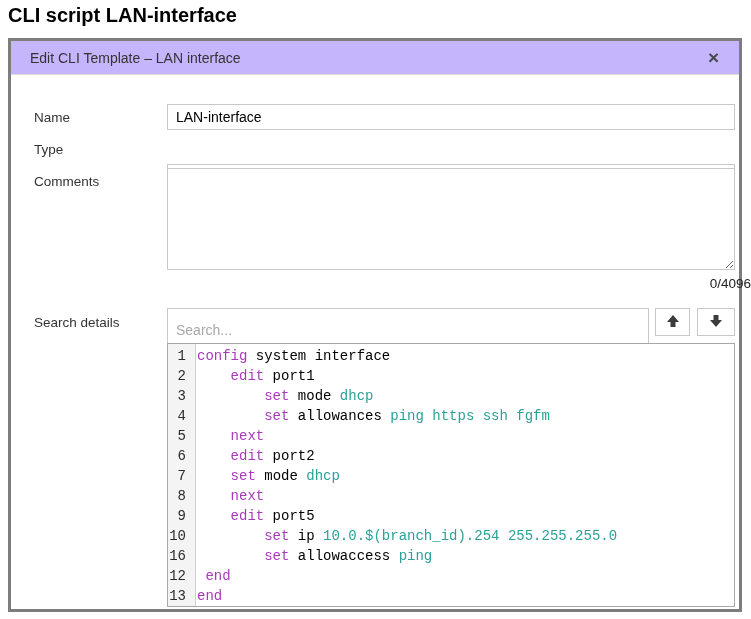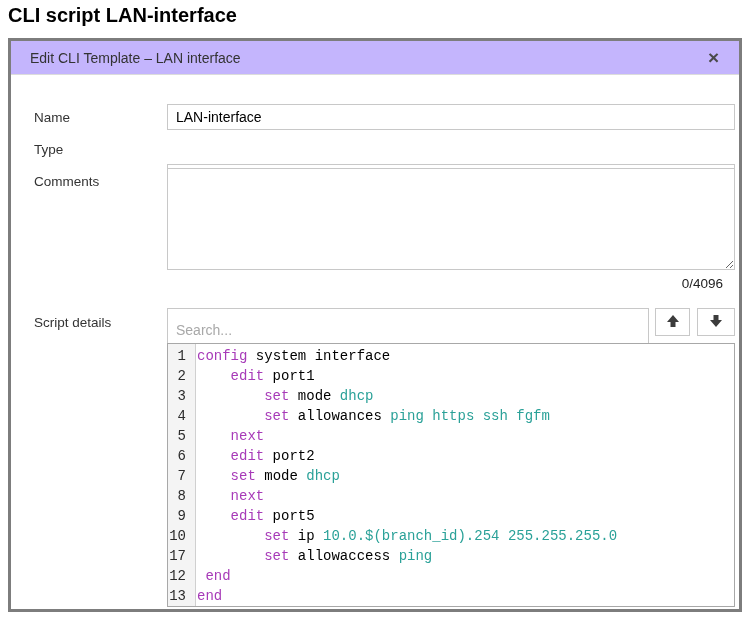--- a/index.html
+++ b/index.html
@@ -57,21 +57,21 @@
     margin-top: 28px;
   }
   .select-box .caret {
     margin-left: auto; font-size: 10px; color: #1a1a1a;
   }
   .comments-area {
     top: 127px; height: 102px;
     resize: both; font-size: 14px; padding: 4px 8px;
   }
   .char-counter {
-    position: absolute; left: 144px; width: 568px; top: 235px;
+    position: absolute; left: 172px; width: 568px; top: 235px;
     text-align: right; font-size: 13.5px; color: #222;
   }
   .search-input {
     top: 267px; height: 44px; width: 482px;
     padding: 0 8px; font-size: 14px;
   }
   .search-input::placeholder { color: #a8a8a8; }
   .arrow-btn {
     position: absolute; top: 267px; height: 28px;
     border: 1px solid #c8c8c8; background: #fff;
@@ -122,21 +122,21 @@
   <div class="select-box">
     <span>CLI</span>
     <span class="caret">▼</span>
   </div>
 
   <div class="field-label" style="top:133px">Comments</div>
   <textarea class="comments-area" style=""></textarea>
 
   <div class="char-counter">0/4096</div>
 
-  <div class="field-label" style="top:274px">Script details</div>
+  <div class="field-label" style="top:274px">Search details</div>
   <input class="search-input" type="text" placeholder="Search..." style="">
 
   <button class="arrow-btn btn-up">
     <span>
       <svg width="16" height="16" viewBox="0 0 16 16">
         <path d="M8 2 L14 9 H10.5 V14 H5.5 V9 H2 Z" fill="#3c3c3c"></path>
       </svg>
     </span>
   </button>
   <button class="arrow-btn btn-down">
@@ -182,21 +182,21 @@
       </div>
       <div class="code-line">
         <span class="line-number">9</span>
         <span class="line-code"><span class="tok-plain">    </span><span class="tok-kw">edit</span><span class="tok-plain"> port5</span></span>
       </div>
       <div class="code-line">
         <span class="line-number">10</span>
         <span class="line-code"><span class="tok-plain">        </span><span class="tok-kw">set</span><span class="tok-plain"> ip </span><span class="tok-val">10.0.$(branch_id).254 255.255.255.0</span></span>
       </div>
       <div class="code-line">
-        <span class="line-number">17</span>
+        <span class="line-number">16</span>
         <span class="line-code"><span class="tok-plain">        </span><span class="tok-kw">set</span><span class="tok-plain"> allowaccess </span><span class="tok-val">ping</span></span>
       </div>
       <div class="code-line">
         <span class="line-number">12</span>
         <span class="line-code"><span class="tok-plain"> </span><span class="tok-kw">end</span></span>
       </div>
       <div class="code-line">
         <span class="line-number">13</span>
         <span class="line-code"><span class="tok-kw">end</span></span>
       </div>

